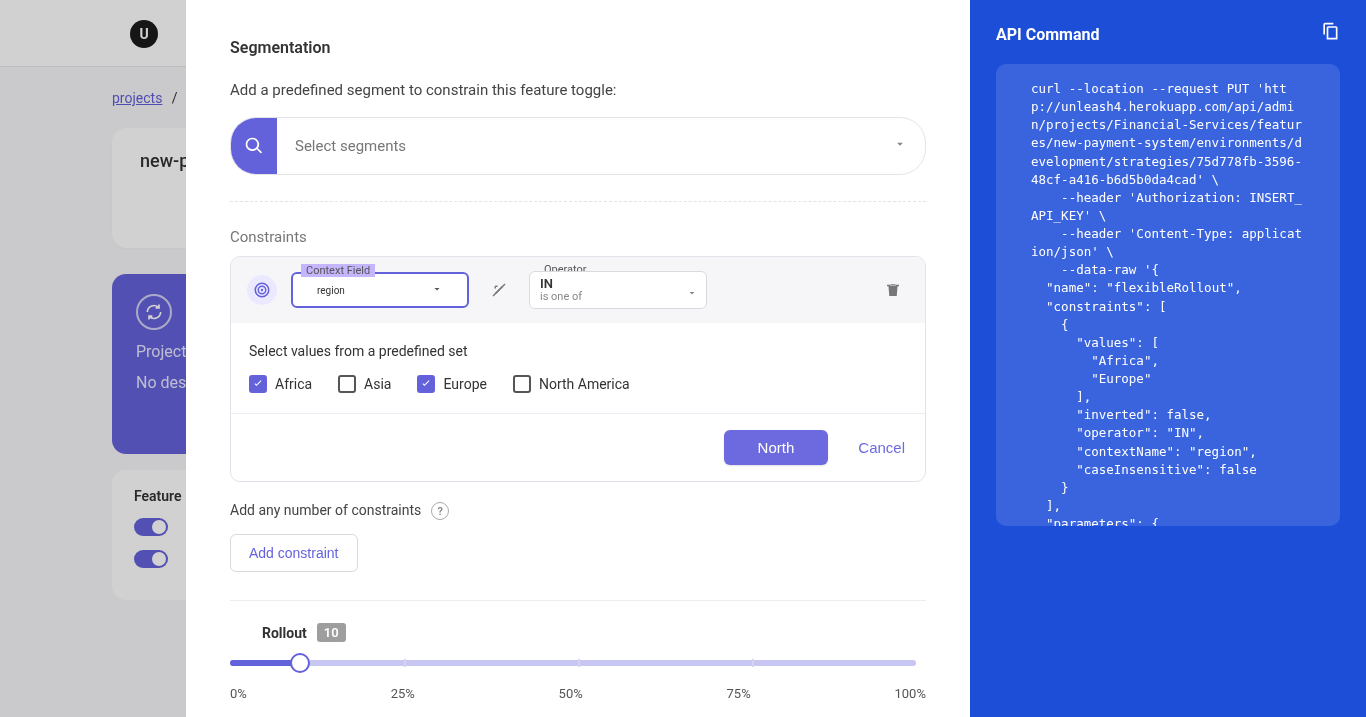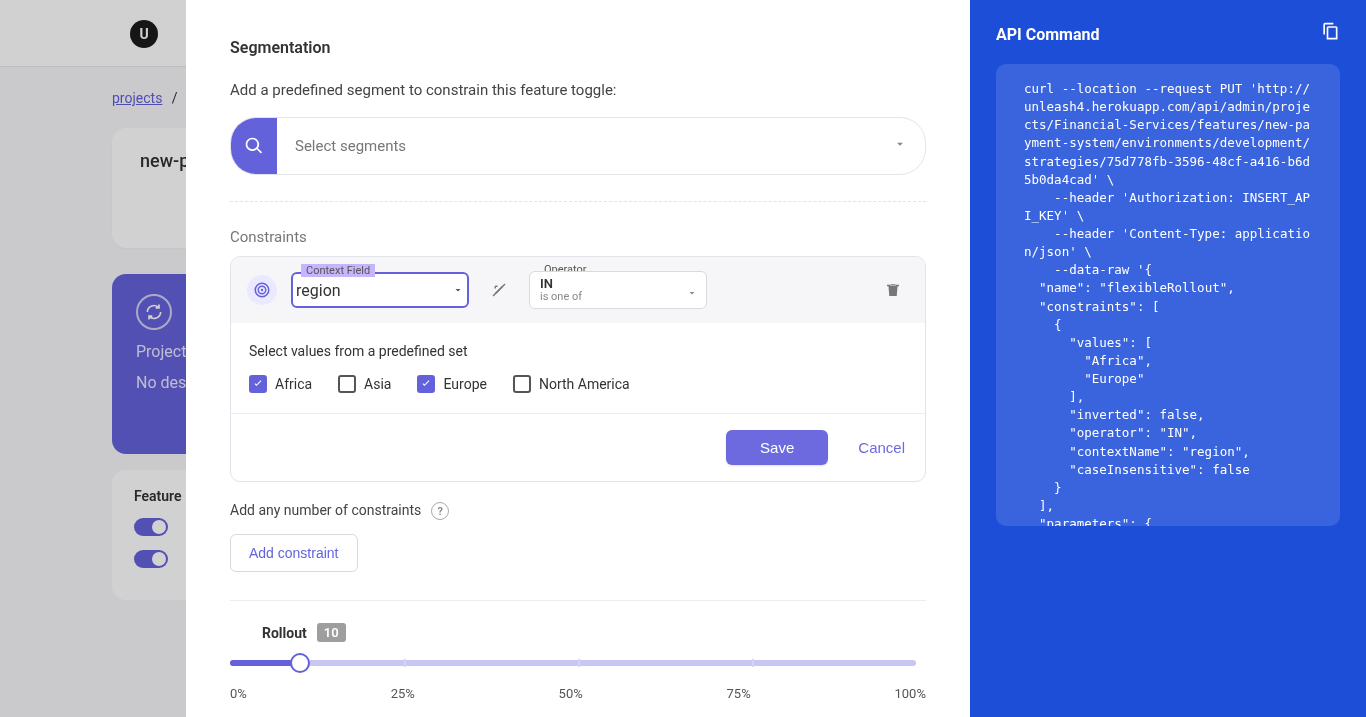--- a/index.html
+++ b/index.html
@@ -112,21 +112,21 @@
   .bullseye {
     width:30px;height:30px;border-radius:50%;background:#ebe9ff;display:flex;align-items:center;justify-content:center;
   }
   .bullseye svg{width:18px;height:18px;}
   .field-wrap { position:relative; }
   .field-label {
     position:absolute; top:-8px; left:10px; background:#c4b5fd; padding:0 5px; font-size:11px; color:#555;
   }
   .ctx-select {
     width: 178px; height: 36px; border: 2px solid #6462db; border-radius:6px; background:#fff;
-    display:flex;align-items:center;justify-content:space-between;padding:0 3px; font-size:16px;
+    display:flex;align-items:center;justify-content:space-between;padding:0 24px; font-size:10px;
   }
   .ctx-select .chev svg{width:12px;height:12px;fill:#555;}
   .icon-btn {
     width:32px;height:32px;display:flex;align-items:center;justify-content:center;color:#777;
   }
   .icon-btn svg{width:18px;height:18px;fill:#777;}
   .op-select {
     width: 178px; height: 38px; border:1px solid #d9d9e0; border-radius:6px; background:#fff;
     display:flex;flex-direction:column;justify-content:center;padding:2px 10px;position:relative;
   }
@@ -187,21 +187,21 @@
   .slider-labels{display:flex;justify-content:space-between;margin-top:-4px;font-size:13px;color:#555;}
   
   .api-panel {
     position:absolute; left: 970px; top:0; width:396px; height:717px;
     background:#1d4ed8; color:#fff; padding: 22px 26px;
   }
   .api-panel .head{display:flex;align-items:center;justify-content:space-between;margin-bottom:18px;}
   .api-panel .head .t{font-size:16px;font-weight:700;}
   .api-panel .head .copy svg{width:20px;height:20px;fill:#fff;}
   .codebox{
-    background:rgba(255,255,255,0.13); border-radius:10px; padding:16px 28px;
+    background:rgba(255,255,255,0.13); border-radius:10px; padding:16px 35px;
     font-family: ui-monospace, SFMono-Regular, Menlo, Consolas, monospace;
     font-size:12.5px; line-height:1.45; white-space:pre-wrap; word-break:break-all;
     height: 462px; overflow:hidden;
   }
 </style>
 </head>
 <body>
 
 <div class="bg-header"></div>
 <div class="bg-logo">U</div>
@@ -321,21 +321,21 @@
             </span>
             <span>Europe</span>
           </label>
           <label class="cb-item">
             <span class="cb"></span>
             <span>North America</span>
           </label>
         </div>
     </div>
     <div class="constraint-actions">
-      <button class="btn-primary">Save</button>
+      <button class="btn-primary">North</button>
       <button class="btn-text">Cancel</button>
     </div>
   </div>
 
   <div class="add-row">
     <span>Add any number of constraints</span>
     <span class="help-ic">?</span>
   </div>
   <button class="add-constraint-btn">Add constraint</button>
 

